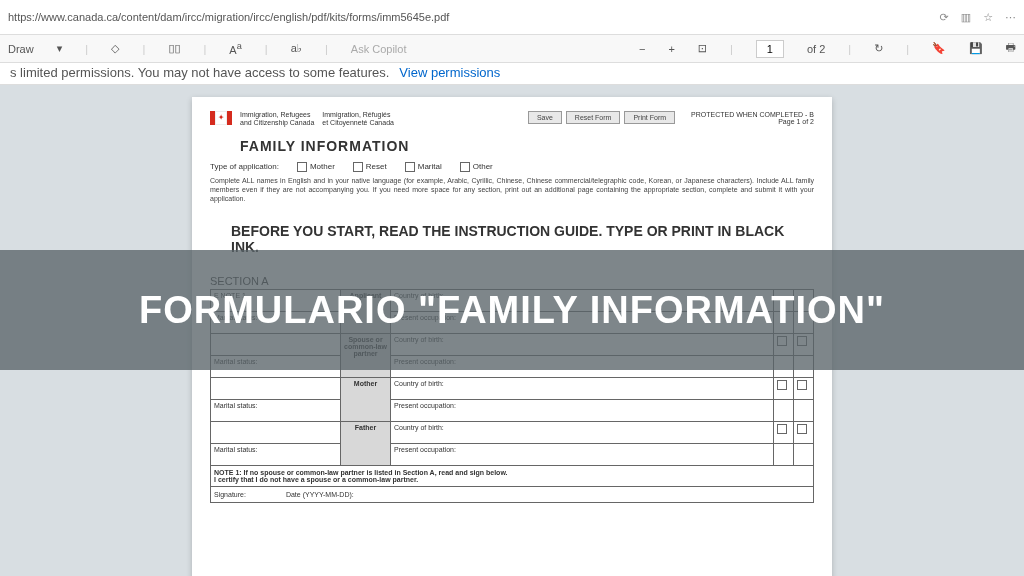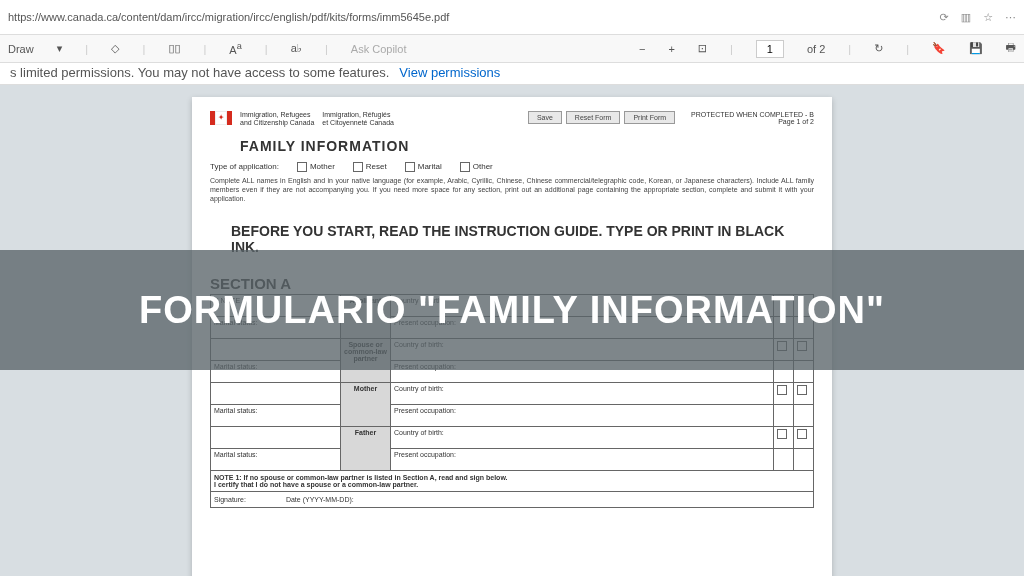--- a/index.html
+++ b/index.html
@@ -24,21 +24,21 @@
 .dept-text { font-size: 7px; line-height: 1.2; }
 .header-buttons { margin-left: auto; display: flex; gap: 4px; }
 .header-buttons button { background: #e8e8e8; border: 1px solid #999; padding: 2px 8px; font-size: 7px; color: #444; cursor: pointer; }
 .protected { text-align: right; font-size: 7px; margin-left: 8px; }
 .form-title { font-size: 14px; font-weight: bold; margin: 10px 0 8px 30px; letter-spacing: 1px; }
 .type-row { display: flex; align-items: center; gap: 18px; font-size: 8px; margin-bottom: 4px; }
 .type-row .lbl { font-weight: normal; }
 .chk { display: inline-block; width: 10px; height: 10px; border: 1px solid #666; margin-right: 3px; vertical-align: middle; }
 .instr { font-size: 7px; color: #444; line-height: 1.3; margin-bottom: 6px; text-align: justify; }
 .bold-line { font-size: 14px; font-weight: bold; margin: 20px 0; padding-left: 21px; }
-.section-label { font-size: 15px; font-weight: bold; margin: 4px 0 2px; }
+.section-label { font-size: 11px; font-weight: normal; margin: 4px 0 2px; }
 table.form-tbl { width: 100%; border-collapse: collapse; font-size: 7px; }
 table.form-tbl td, table.form-tbl th { border: 1px solid #666; padding: 2px 3px; vertical-align: top; }
 .role-cell { background: #d8d8d8; text-align: center; font-weight: bold; font-size: 7px; width: 50px; }
 .ms-cell { width: 130px; height: 22px; }
 .field-cell { height: 22px; }
 .ck-cell { width: 20px; text-align: center; }
 .note-box { border: 1px solid #666; border-top: none; padding: 3px; font-size: 7px; }
 .note-box b { font-weight: bold; }
 .sig-row { display: flex; gap: 40px; padding: 4px 3px; border: 1px solid #666; border-top: none; font-size: 7px; }
 .overlay { position: absolute; top: 250px; left: 0; width: 1024px; height: 120px; background: rgba(90,100,105,0.78); display: flex; align-items: center; justify-content: center; }

